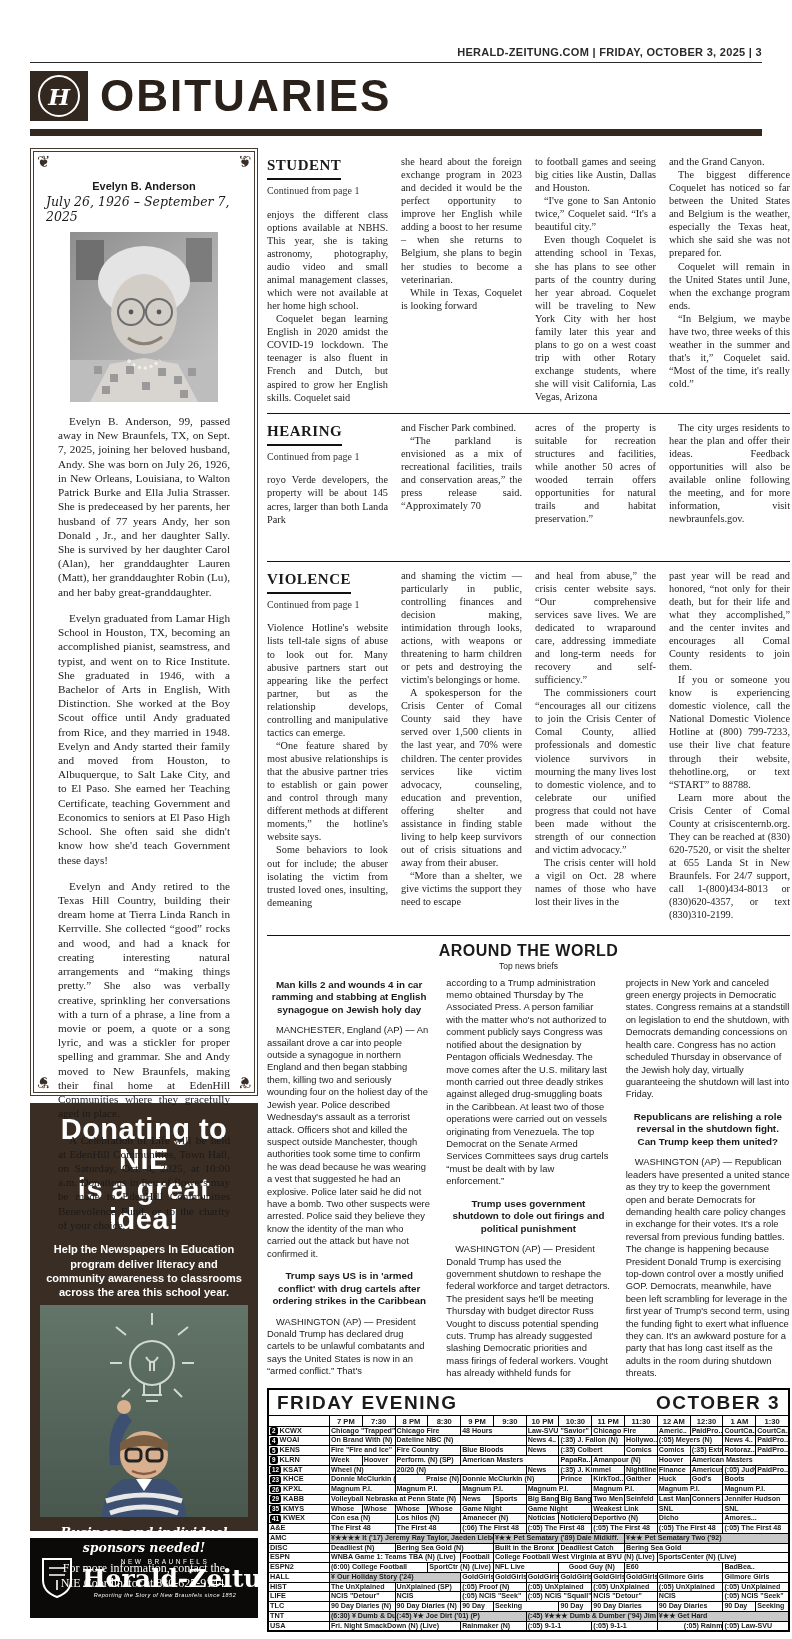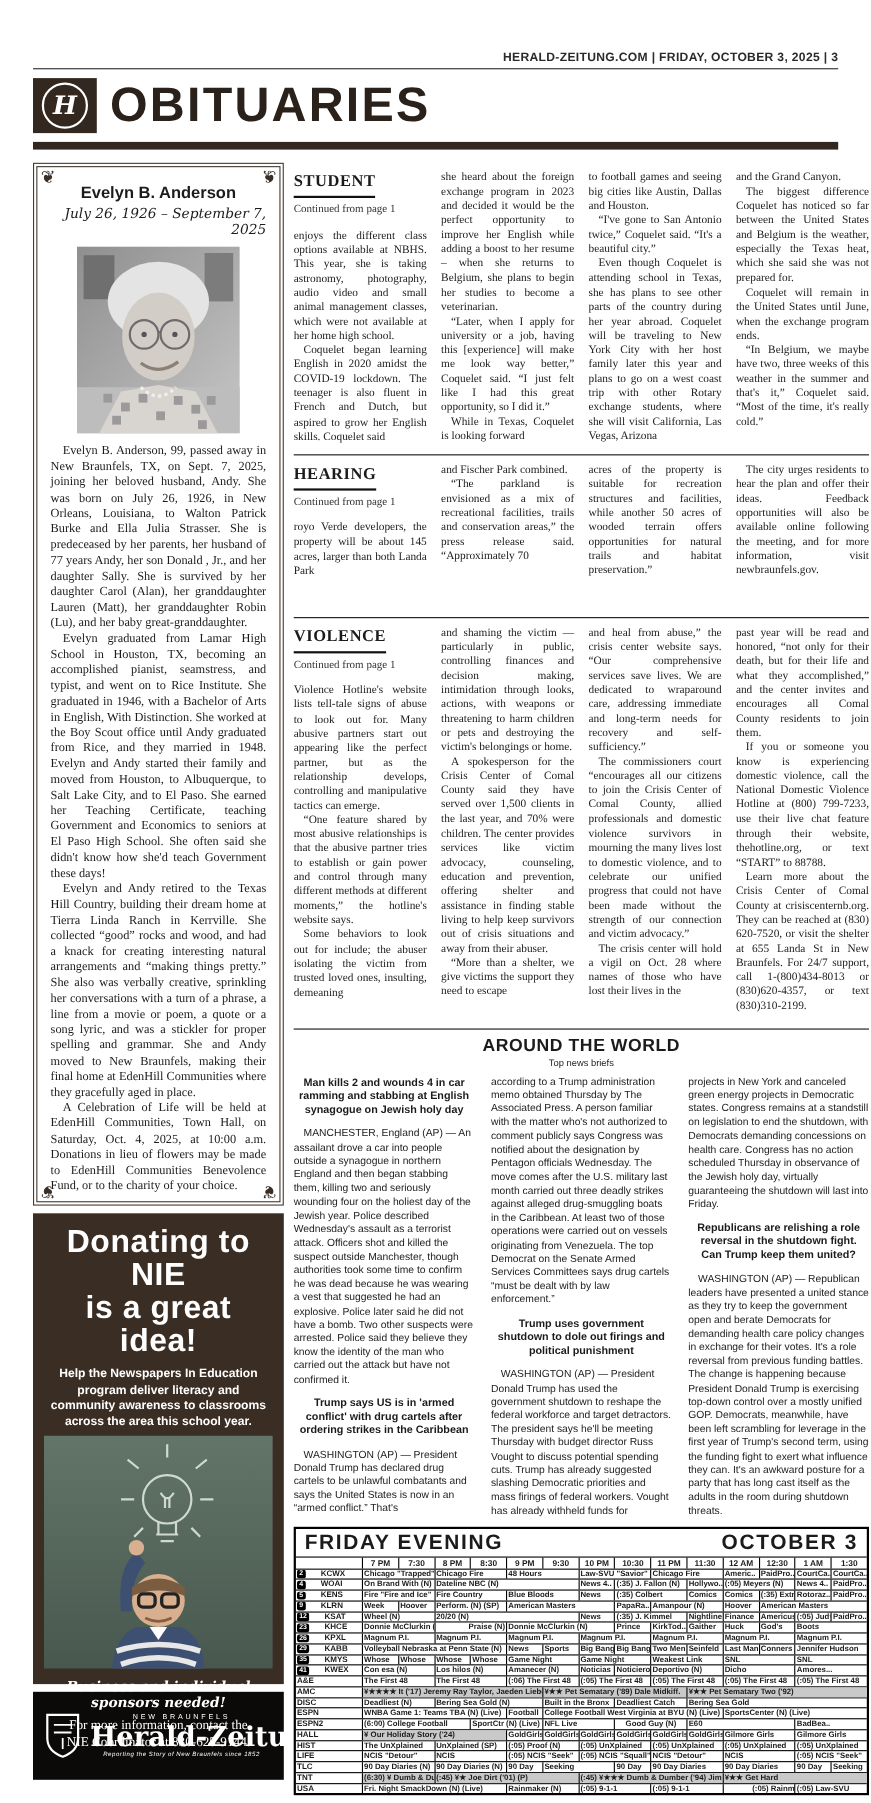--- a/index.html
+++ b/index.html
@@ -19,25 +19,25 @@
   
   .main{display:flex;gap:9px;padding:12px 2px 0 30px;align-items:flex-start;}
   .leftcol{width:228px;flex:none;}
   .rightcol{flex:1;min-width:0;}
   
   .obit-box{position:relative;border:1px solid #443a30;outline:1px solid #443a30;outline-offset:2.5px;
             margin:3px;padding:8px 12px;height:942px;box-sizing:border-box;background:#fff;}
   .corner{position:absolute;font-size:16px;color:#3a2f26;line-height:1;}
   .c-tl{top:2px;left:3px;} .c-tr{top:2px;right:3px;transform:scaleX(-1);}
   .c-bl{bottom:2px;left:3px;transform:scaleY(-1);} .c-br{bottom:2px;right:3px;transform:scale(-1,-1);}
-  .obit-name{font-size:15px;font-weight:bold;text-align:center;margin:7px 0 2px;}
-  .obit-dates{font-family:"DejaVu Serif",serif;font-style:italic;font-size:12.5px;text-align:right;margin-bottom:8px;}
+  .obit-name{font-size:11px;font-weight:bold;text-align:center;margin:20px 0 2px;}
+  .obit-dates{font-family:"DejaVu Serif",serif;font-style:italic;font-size:12.5px;text-align:left;margin-bottom:8px;}
   .obit-photo{width:148px;height:170px;margin:0 auto 9px;display:block;}
   .obit-body{font-family:"Liberation Serif",serif;font-size:11.2px;line-height:1.27;text-align:justify;}
-  .obit-body p{margin:0;text-indent:11px;}
+  .obit-body p{margin:12px;text-indent:11px;}
   
   .nie{margin-top:10px;background:#3a2d23;color:#fff;text-align:center;height:428px;
        box-sizing:border-box;padding:12px 10px 8px;}
   .nie-h1{font-size:29px;font-weight:bold;line-height:1.03;letter-spacing:.5px;}
   .nie-sub{font-size:11px;font-weight:bold;line-height:1.28;margin:8px 2px 6px;}
   .nie-photo{width:100%;height:212px;display:block;}
   .nie-sponsors{font-family:"DejaVu Serif",serif;font-style:italic;font-weight:bold;font-size:12.5px;margin-top:8px;}
   .nie-info{font-family:"Liberation Serif",serif;font-size:12px;margin-top:6px;line-height:1.3;}
   
   .paper-logo{margin-top:7px;background:#0c0a08;height:80px;display:flex;align-items:center;
@@ -69,21 +69,21 @@
   .awcol p.cont{text-indent:0;}
   
   .tv{margin-top:8px;border:2px solid #000;background:#fff;}
   .tv-head{display:flex;justify-content:space-between;align-items:center;padding:2px 8px 1px;
            border-bottom:1.5px solid #000;font-weight:bold;font-size:19px;letter-spacing:1.5px;}
   .tv-times{display:grid;grid-template-columns:60px repeat(14,1fr);font-size:7.6px;font-weight:bold;text-align:center;}
   .tv-times div{border-left:1px solid #000;padding:1px 0 0;}
   .tv-times div:first-child{border-left:none;}
   .tvrow{display:grid;grid-template-columns:60px repeat(14,1fr);border-top:1px solid #000;
          font-size:7.1px;font-weight:bold;line-height:1.2;}
-  .tvch{display:flex;align-items:center;gap:14px;padding:0 1px;overflow:hidden;white-space:nowrap;}
+  .tvch{display:flex;align-items:center;gap:2px;padding:0 1px;overflow:hidden;white-space:nowrap;}
   .chnum{background:#000;color:#fff;border-radius:2px;padding:0 2px;font-size:6.3px;line-height:1.25;}
   .chname{font-size:7.3px;}
   .tvcell{border-left:1px solid #000;padding:0 1px;overflow:hidden;white-space:nowrap;}
   .shade{background:#c9c9c9;}
 </style>
 </head>
 <body>
 
 <div class="topbar">HERALD-ZEITUNG.COM | FRIDAY, OCTOBER 3, 2025 | 3</div>
 <div class="toprule"></div>
@@ -201,21 +201,20 @@
     </div>
   </div>
 
   <div class="rightcol">
     <div id="articles">
         <section class="article a-student">
           <div class="cols">
             <div class="col"><h3 class="art-title" style="margin: 1px 0px 4px;">STUDENT</h3><div class="art-cont">Continued from page 1</div><p class="cont">enjoys the different class options available at NBHS. This year, she is taking astronomy, photography, audio video and small animal management classes, which were not available at her home high school.</p><p>Coquelet began learning English in 2020 amidst the COVID-19 lockdown. The teenager is also fluent in French and Dutch, but aspired to grow her English skills. Coquelet said</p></div>
             <div class="col">
               <p class="cont">she heard about the foreign exchange program in 2023 and decided it would be the perfect opportunity to improve her English while adding a boost to her resume – when she returns to Belgium, she plans to begin her studies to become a veterinarian.</p>
-              <p>“Later, when I apply for university or a job, having this [experience] will make me look way better,” Coquelet said. “I just felt like I had this great opportunity, so I did it.”</p>
               <p>While in Texas, Coquelet is looking forward</p>
             </div>
             <div class="col">
               <p class="cont">to football games and seeing big cities like Austin, Dallas and Houston.</p>
               <p>“I've gone to San Antonio twice,” Coquelet said. “It's a beautiful city.”</p>
               <p>Even though Coquelet is attending school in Texas, she has plans to see other parts of the country during her year abroad. Coquelet will be traveling to New York City with her host family later this year and plans to go on a west coast trip with other Rotary exchange students, where she will visit California, Las Vegas, Arizona</p>
             </div>
             <div class="col">
               <p class="cont">and the Grand Canyon.</p>
               <p>The biggest difference Coquelet has noticed so far between the United States and Belgium is the weather, especially the Texas heat, which she said she was not prepared for.</p>

